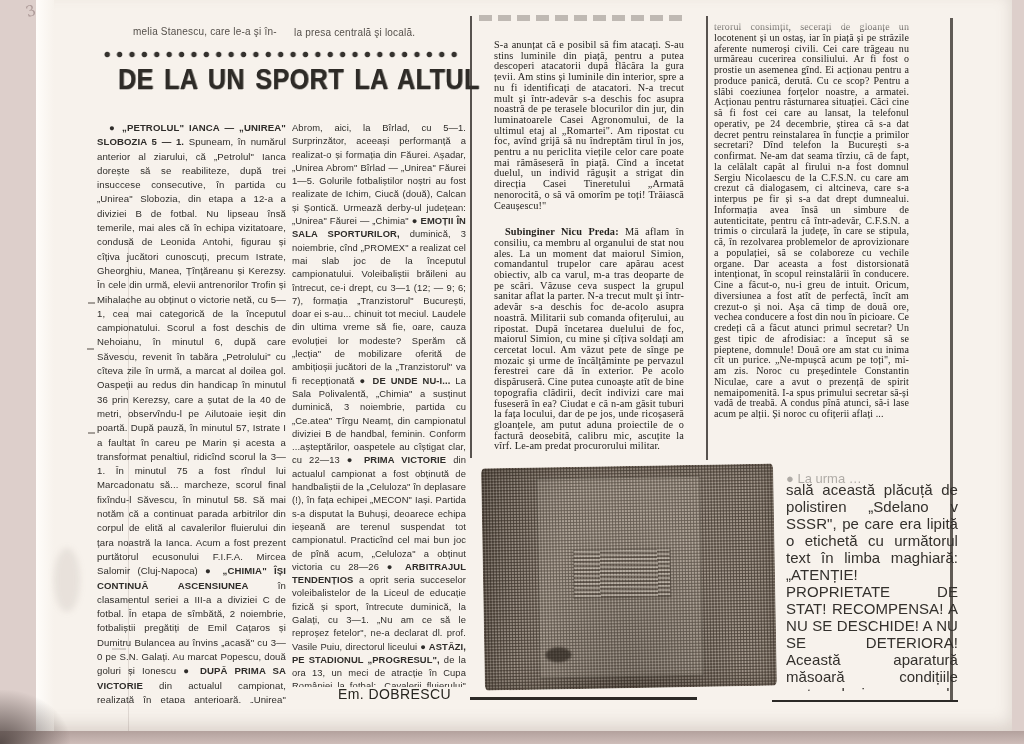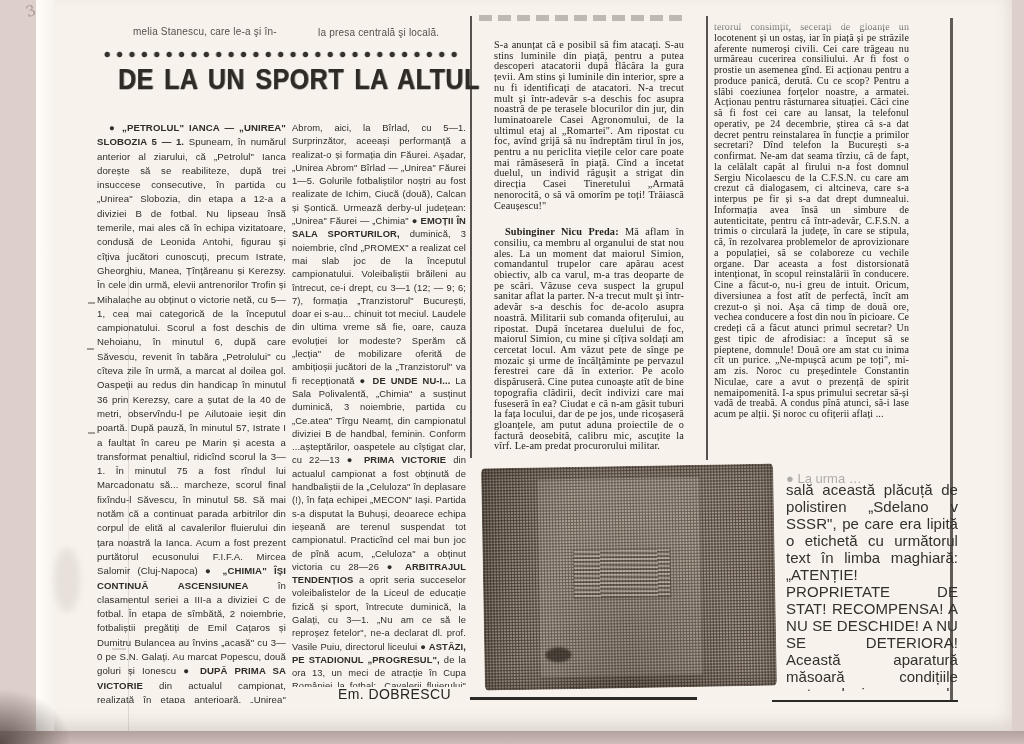--- a/index.html
+++ b/index.html
@@ -88,21 +88,21 @@
 <div class="paper-edge"></div>
 <div class="crease"></div>
 <div class="smudge"></div>
 <div class="corner-mark">3</div>
 <div class="tick" style="left:88px;top:302px"></div>
 <div class="tick" style="left:87px;top:348px"></div>
 <div class="tick" style="left:88px;top:432px"></div>
 <div class="tick" style="left:112px;top:648px;width:14px;opacity:.4"></div>
 
 <div class="frag" style="left:133px;top:26px">melia Stanescu, care le-a şi în-</div>
-<div class="frag" style="left:318px;top:27px">la presa centrală şi locală.</div>
+<div class="frag" style="left:294px;top:27px">la presa centrală şi locală.</div>
 
 <div class="dots"></div>
 <div class="headline">DE LA UN SPORT LA ALTUL</div>
 
 <div class="sans-col col1"><span class="b">● „PETROLUL" IANCA — „UNIREA" SLOBOZIA 5 — 1. </span><span>Spuneam, în numărul anterior al ziarului, că „Petrolul" Ianca dorește să se reabiliteze, după trei insuccese consecutive, în partida cu „Unirea" Slobozia, din etapa a 12-a a diviziei B de fotbal. Nu lipseau însă temerile, mai ales că în echipa vizitatoare, condusă de Leonida Antohi, figurau și cîțiva jucători cunoscuți, precum Istrate, Gheorghiu, Manea, Țînțăreanu și Kerezsy. În cele din urmă, elevii antrenorilor Trofin și Mihalache au obținut o victorie netă, cu 5—1, cea mai categorică de la începutul campionatului. Scorul a fost deschis de Nehoianu, în minutul 6, după care Săvescu, revenit în tabăra „Petrolului" cu cîteva zile în urmă, a marcat al doilea gol. Oaspeții au redus din handicap în minutul 36 prin Kerezsy, care a șutat de la 40 de metri, observîndu-l pe Ailutoaie ieșit din poartă. După pauză, în minutul 57, Istrate I a faultat în careu pe Marin și acesta a transformat penaltiul, ridicînd scorul la 3—1. În minutul 75 a fost rîndul lui Marcadonatu să... marcheze, scorul final fixîndu-l Săvescu, în minutul 58. Să mai notăm că a continuat parada arbitrilor din corpul de elită al cavalerilor fluierului din țara noastră la Ianca. Acum a fost prezent purtătorul ecusonului F.I.F.A. Mircea Salomir (Cluj-Napoca) </span><span class="b">● „CHIMIA" ÎȘI CONTINUĂ ASCENSIUNEA </span><span>în clasamentul seriei a III-a a diviziei C de fotbal. În etapa de sîmbătă, 2 noiembrie, fotbaliștii pregătiți de Emil Cațaros și Dumitru Bulancea au învins „acasă" cu 3—0 pe S.N. Galați. Au marcat Popescu, două goluri și Ionescu </span><span class="b">● DUPĂ PRIMA SA VICTORIE </span><span>din actualul campionat, realizată în etapa anterioară, „Unirea" Făurei a evoluat sîmbătă, 2 noiembrie, la Bîrlad. Cu o etapă în urmă „Chimia" întrecuse echipa locală „Unirea"</span></div>
 <div class="sans-col col2"><span>Abrom, aici, la Bîrlad, cu 5—1. Surprinzător, aceeași performanță a realizat-o și formația din Făurei. Așadar, „Unirea Abrom" Bîrlad — „Unirea" Făurei 1—5. Golurile fotbaliștilor noștri au fost realizate de Ichim, Ciucă (două), Calcan și Șontică. Urmează derby-ul județean: „Unirea" Făurei — „Chimia" </span><span class="b">● EMOȚII ÎN SALA SPORTURILOR, </span><span>duminică, 3 noiembrie, cînd „PROMEX" a realizat cel mai slab joc de la începutul campionatului. Voleibaliștii brăileni au întrecut, ce-i drept, cu 3—1 (12; — 9; 6; 7), formația „Tranzistorul" București, doar ei s-au... chinuit tot meciul. Laudele din ultima vreme să fie, oare, cauza evoluției lor modeste? Sperăm că „lecția" de mobilizare oferită de ambițioșii jucători de la „Tranzistorul" va fi recepționată </span><span class="b">● DE UNDE NU-I... </span><span>La Sala Polivalentă, „Chimia" a susținut duminică, 3 noiembrie, partida cu „Ce.atea" Tîrgu Neamț, din campionatul diviziei B de handbal, feminin. Conform ...așteptărilor, oaspetele au cîștigat clar, cu 22—13 </span><span class="b">● PRIMA VICTORIE </span><span>din actualul campionat a fost obținută de handbaliștii de la „Celuloza" în deplasare (!), în fața echipei „MECON" Iași. Partida s-a disputat la Buhuși, deoarece echipa ieșeană are terenul suspendat tot campionatul. Practicînd cel mai bun joc de pînă acum, „Celuloza" a obținut victoria cu 28—26 </span><span class="b">● ARBITRAJUL TENDENȚIOS </span><span>a oprit seria succeselor voleibalistelor de la Liceul de educație fizică și sport, întrecute duminică, la Galați, cu 3—1. „Nu am ce să le reproșez fetelor", ne-a declarat dl. prof. Vasile Puiu, directorul liceului </span><span class="b">● ASTĂZI, PE STADIONUL „PROGRESUL", </span><span>de la ora 13, un meci de atracție în Cupa României la fotbal: „Cavalerii fluierului" Brăila — „Petrolul" Ianca (divizia B). O nouă surpriză ni se pare exclusă!</span></div>
 <div class="signature">Em. DOBRESCU</div>
 
 <div class="vrule v1"></div>
 <div class="cutline"></div>

